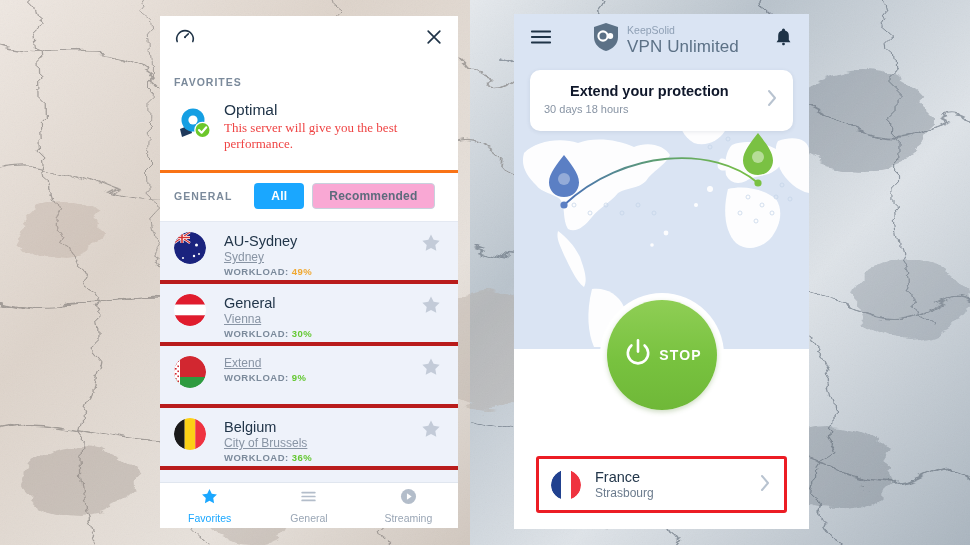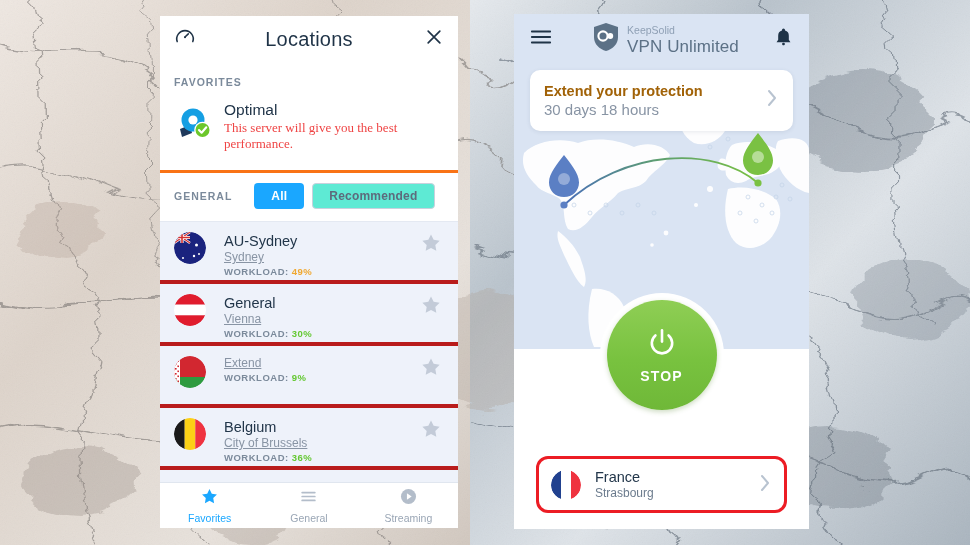--- a/index.html
+++ b/index.html
@@ -73,21 +73,21 @@
     border-bottom: 1px solid #e4e9f2;
   }
   .general-bar .section-label { padding: 0; flex: 0 0 auto; }
   .seg-wrap { display: flex; gap: 8px; margin-left: 22px; }
   .seg {
     font-size: 12px; font-weight: 700; letter-spacing: .2px;
     padding: 5px 16px; border-radius: 4px; cursor: pointer;
     border: 1px solid transparent;
   }
   .seg.active { background: #1aa7ff; color: #ffffff; }
-  .seg.inactive { background: #5eead4; color: #5d6b7c; border-color: #c8d1dd; }
+  .seg.inactive { background: #f9a8d4; color: #5d6b7c; border-color: #c8d1dd; }
 
   .srv-list { background: #eef2fa; }
   .srv-row {
     display: flex; 
     padding: 10px 14px 10px 14px;
     border-bottom: 4px solid #b91c1c;
     cursor: pointer;
     height: 62px;
   }
   .flag { width: 32px; height: 32px; border-radius: 50%; flex: 0 0 32px; overflow: hidden; }
@@ -136,48 +136,48 @@
 
   .extend-card {
     position: relative; z-index: 3;
     margin: 6px 16px 0 16px;
     background: #ffffff; border-radius: 10px;
     padding: 12px 14px 13px 14px;
     display: flex; align-items: center;
     box-shadow: 0 1px 4px rgba(40,60,90,.10);
     cursor: pointer;
   }
-  .extend-title { font-size: 14.5px; font-weight: 700; color: #a16207; line-height: 18px; }
-  .extend-sub { font-size: 15px; color: #8894a4; line-height: 17px; margin-top: 1px; }
+  .extend-title { font-size: 14.5px; font-weight: 700; color: #0f172a; line-height: 18px; margin-left: 26px; }
+  .extend-sub { font-size: 11px; color: #8894a4; line-height: 17px; margin-top: 1px; }
   .chev { margin-left: auto; }
 
   .map-area { position: relative; height: 218px; overflow: hidden; }
   .map-area svg { position: absolute; left: 0; top: -38px; width: 295px; height: 256px; }
 
   .rp-bottom { flex: 1 1 auto; background: #ffffff; position: relative; }
 
   .power-wrap {
     position: absolute; left: 50%; top: -56px; transform: translateX(-50%);
     width: 124px; height: 124px; border-radius: 50%;
     background: #ffffff; padding: 7px;
     z-index: 6;
   }
   .power-btn {
     width: 100%; height: 100%; border-radius: 50%;
     background: linear-gradient(180deg,#8fce55 0%,#78c23f 55%,#6fb838 100%);
-    display: flex; flex-direction: column; align-items: center; justify-content: center;
+    display: flex; flex-direction: row; align-items: center; justify-content: center;
     gap: 4px; cursor: pointer;
     box-shadow: 0 2px 5px rgba(80,130,40,.28);
   }
   .power-label { font-size: 14px; font-weight: 700; color: #ffffff; letter-spacing: 1.2px; }
 
   .loc-select {
     position: absolute; left: 22px; right: 22px; bottom: 16px;
     border: 3px solid #ec1c24;
-    border-radius: 12px;
+    border-radius: 3px;
     background: #ffffff;
     display: flex; align-items: center;
     padding: 9px 12px;
     cursor: pointer;
   }
   .loc-flag { width: 30px; height: 30px; border-radius: 50%; overflow: hidden; flex: 0 0 30px; }
   .loc-text { padding-left: 14px; }
   .loc-country { font-size: 14.5px; color: #22364a; line-height: 18px; }
   .loc-city { font-size: 12px; color: #6b7b8d; line-height: 15px; }
   .loc-chev { margin-left: auto; }
@@ -251,21 +251,20 @@
 <div id="left-panel">
 
   <div class="lp-header">
     <span class="gauge-icon">
       <svg width="22" height="22" viewBox="0 0 24 24" fill="none" stroke="#1f3347" stroke-width="1.7" stroke-linecap="round">
         <path d="M3.5 17 A 9 9 0 1 1 20.5 17"></path>
         <path d="M12 12 L 15.6 8.6"></path>
         <circle cx="12" cy="12.2" r="1.1" fill="#1f3347" stroke="none"></circle>
       </svg>
     </span>
-    <span class="lp-title">Locations</span>
     <span class="close-icon">
       <svg width="20" height="20" viewBox="0 0 24 24" stroke="#1f3347" stroke-width="2" stroke-linecap="round">
         <path d="M5 5 L19 19 M19 5 L5 19"></path>
       </svg>
     </span>
   </div>
 
   <div class="lp-body">
 
     <div class="section-label fav-head">FAVORITES</div>

